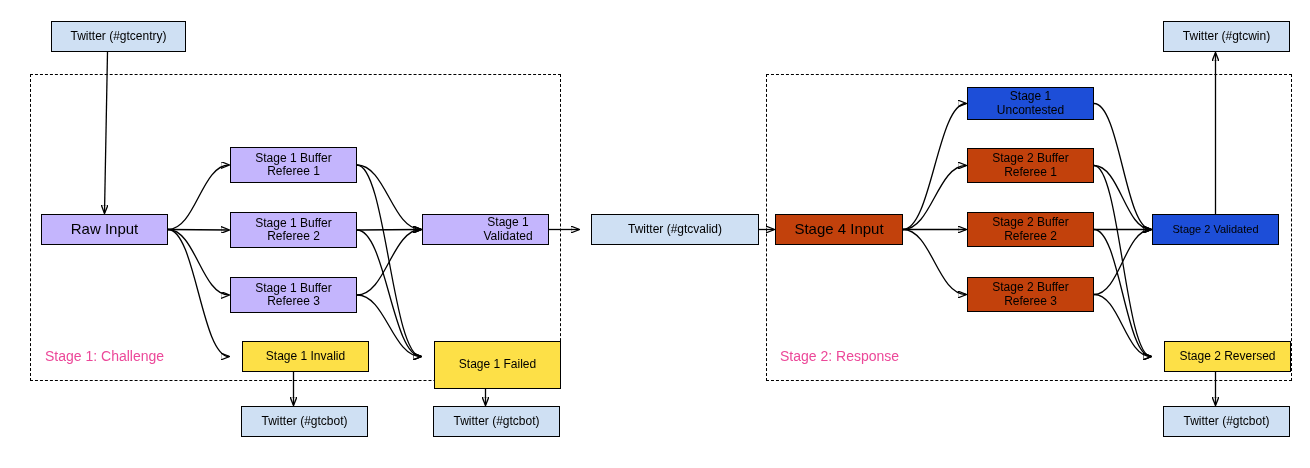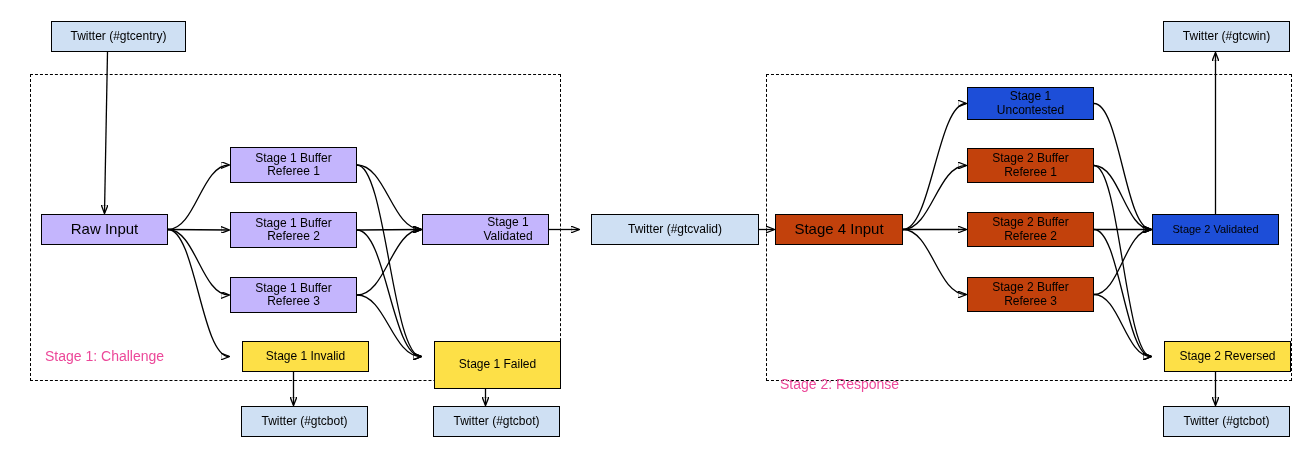--- a/index.html
+++ b/index.html
@@ -85,21 +85,21 @@
         <path d="M1094,294.5 C1119.65,294.5 1125.35,356.5 1151,356.5"></path>
         <path d="M1215.5,214 L1215.5,53"></path>
         <path d="M1215.5,372 L1215.5,405"></path>
       </g>
   </svg>
 
   <div id="group-layer">
       <div class="group" style="left: 30px; top: 74px; width: 531px; height: 307px;"></div>
       <div class="group-label" style="left: 45px; top: 348px; font-size: 14px;">Stage 1: Challenge</div>
       <div class="group" style="left: 766px; top: 74px; width: 526px; height: 307px;"></div>
-      <div class="group-label" style="left: 780px; top: 348px; font-size: 14px; margin-top: 28px;">Stage 2: Response</div>
+      <div class="group-label" style="left: 780px; top: 348px; font-size: 14px;">Stage 2: Response</div>
     </div>
   <div id="node-layer">
       <div class="node n-blue" style="left: 40px; top: 21px; width: 135px; height: 31px; font-size: 12px;">Twitter (#gtcentry)</div>
       <div class="node n-purple" style="left: 41px; top: 214px; width: 127px; height: 31px; font-size: 15px;">Raw Input</div>
       <div class="node n-purple" style="left: 230px; top: 147px; width: 127px; height: 36px; font-size: 12px;">Stage 1 Buffer
 Referee 1</div>
       <div class="node n-purple" style="left: 230px; top: 212px; width: 127px; height: 36px; font-size: 12px;">Stage 1 Buffer
 Referee 2</div>
       <div class="node n-purple" style="left: 230px; top: 277px; width: 127px; height: 36px; font-size: 12px;">Stage 1 Buffer
 Referee 3</div>

